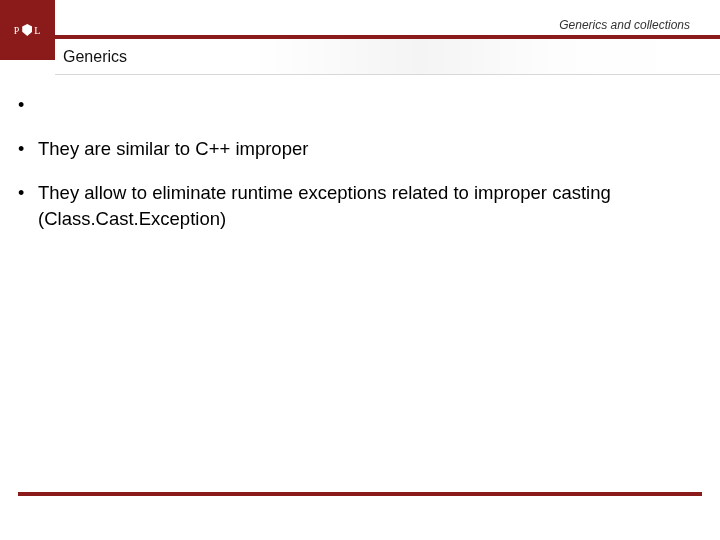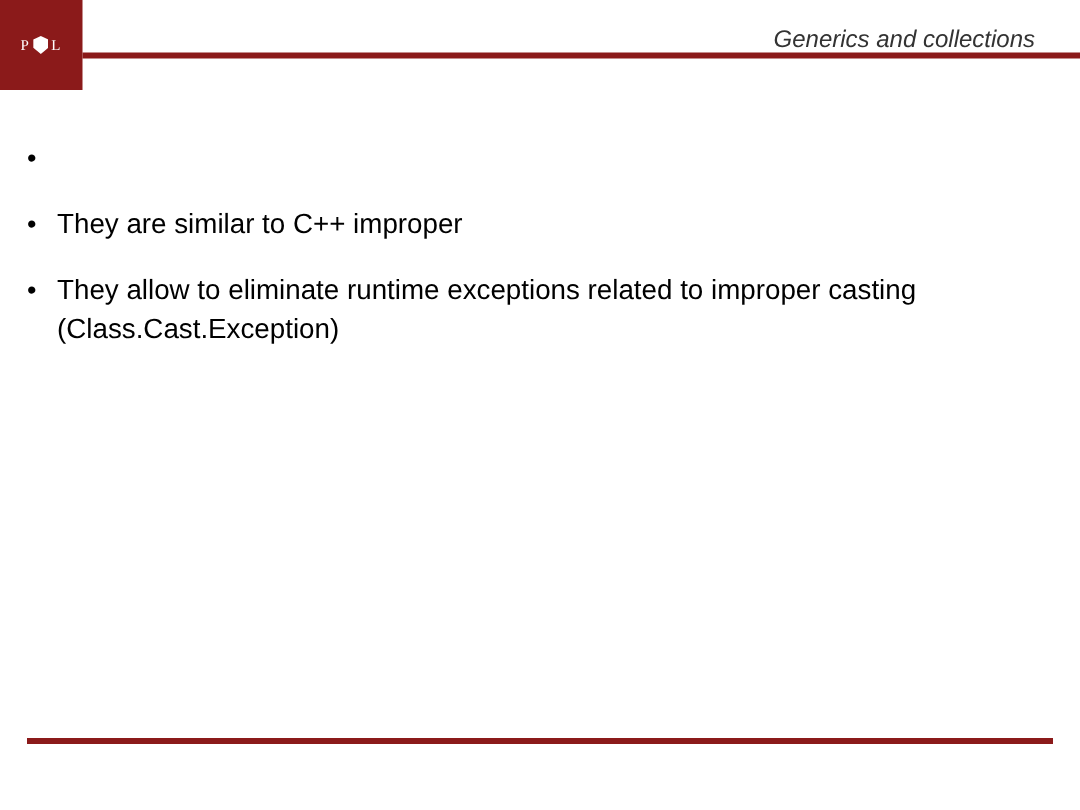--- a/index.html
+++ b/index.html
@@ -17,21 +17,21 @@
     .logo-inner { color: #fff; font-size: 10px; font-family: Georgia, serif; letter-spacing: 1px; display:flex; align-items:center; gap:2px;}
     .logo-inner .shield {
       width: 10px; height: 12px;
       background: #fff;
       clip-path: polygon(50% 0, 100% 20%, 100% 65%, 50% 100%, 0 65%, 0 20%);
       display:inline-block;
     }
     .breadcrumb {
       position: absolute;
       top: 18px; right: 30px;
-      font-size: 16px; font-style: italic; color: #333;
+      font-size: 12px; font-style: italic; color: #333;
     }
     .hr-top {
       position: absolute;
       top: 35px; left: 55px; right: 0;
       height: 4px; background: #8b1a1a;
     }
     .title-band {
       position: absolute;
       top: 39px; left: 55px; right: 0; height: 36px;
       background: linear-gradient(to right, #fff 0%, #fff 30%, #f4f4f4 55%, #fdfdfd 75%, #fff 100%);
@@ -74,20 +74,23 @@
   <div class="header">
     <div class="logo">
       <div class="logo-inner">
         <span>P</span>
         <span class="shield"></span>
         <span>L</span>
       </div>
     </div>
     <div class="breadcrumb">Generics and collections</div>
     <div class="hr-top"></div>
+    <div class="title-band">
+      <span class="title">Generics</span>
+    </div>
   </div>
 
   <div class="content">
     <div class="bullet-row">
       <div class="bullet-mark">•</div>
     </div>
     <div class="bullet-row">
       <div class="bullet-mark">•</div>
       <div class="bullet-text">They are similar to C++ improper</div>
     </div>

